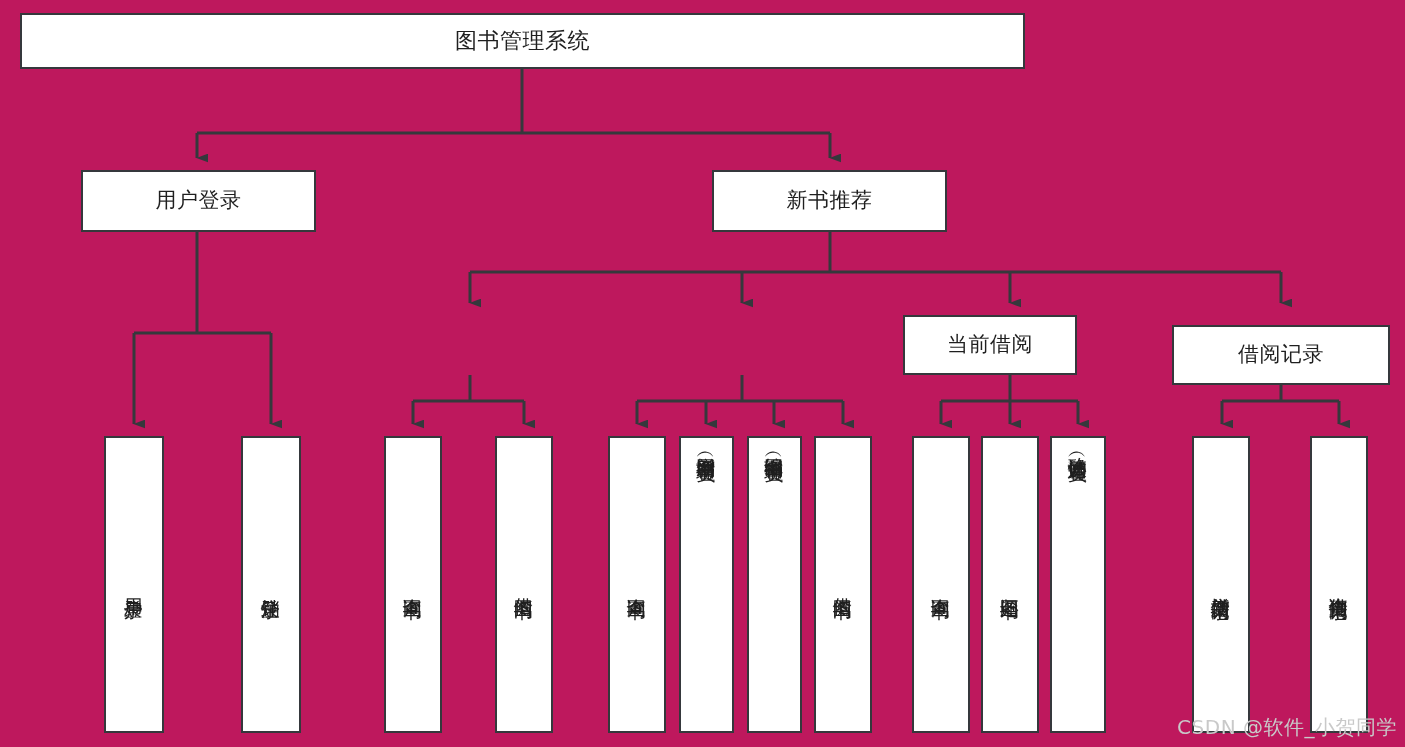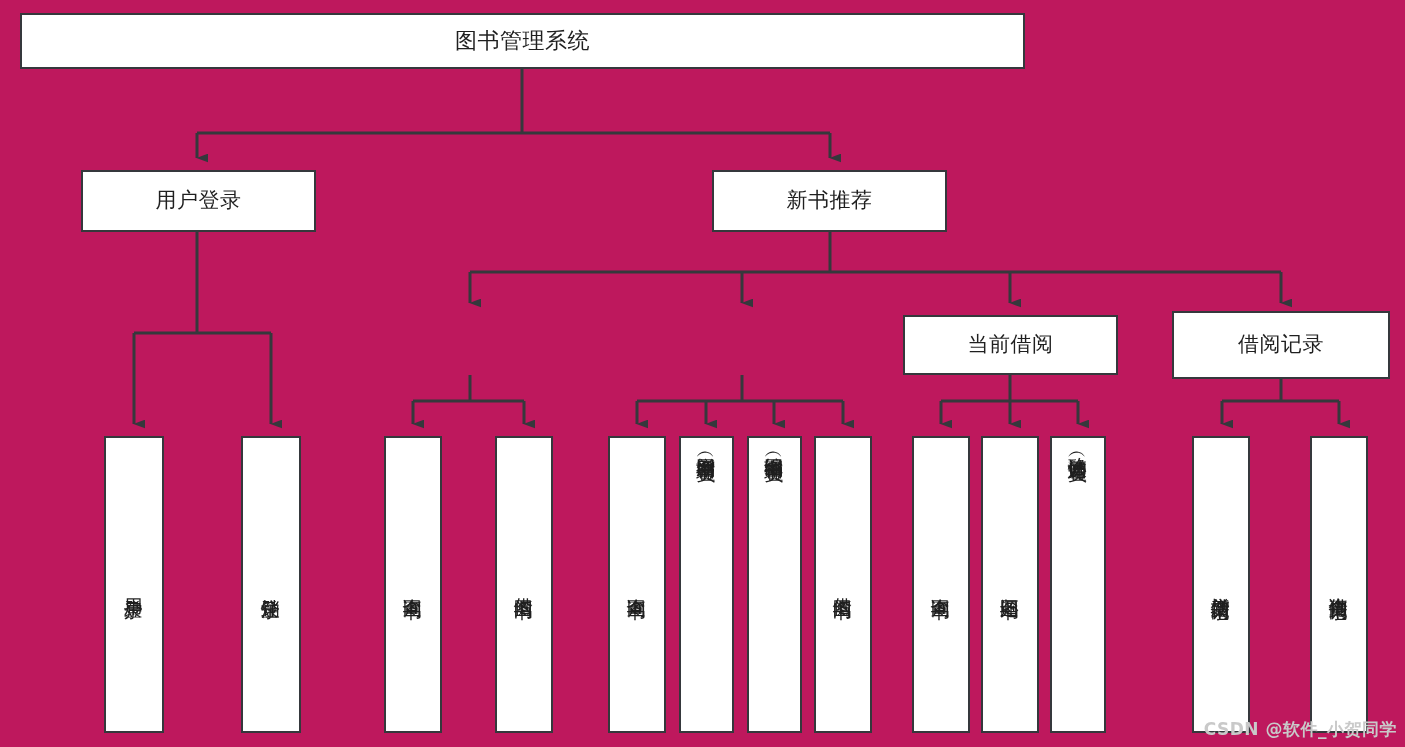--- a/index.html
+++ b/index.html
@@ -63,25 +63,24 @@
     align-items: center;
     padding-top: 0;
   }
   #root-title .node-label-h {
     font-size: 22px;
   }
   #watermark {
     position: absolute;
     right: 8px;
     bottom: 6px;
-    font-size: 17px;
+    font-size: 20px;
     color: #c9c9c9;
     white-space: nowrap;
     letter-spacing: 0.5px;
-    font-weight: bold;
   }
 </style>
 </head>
 <body>
 
 <div id="diagram-root">
 
   <svg id="tree-svg" viewBox="0 0 1405 747">
     <defs>
       <marker id="arrowhead" markerWidth="9" markerHeight="12" refX="4.5" refY="11.4" orient="auto" markerUnits="userSpaceOnUse">
@@ -140,25 +139,25 @@
   <div class="node-box horiz" style="left:81px; top:170px; width:235px; height:62px;">
     <span class="node-label-h">用户登录</span>
   </div>
 
   <div class="node-box horiz" style="left:712px; top:170px; width:235px; height:62px;">
     <span class="node-label-h">新书推荐</span>
   </div>
 
 
 
-  <div class="node-box horiz" style="left:903px; top:315px; width:215px; height:60px;">
+  <div class="node-box horiz" style="left:903px; top:315px; width:174px; height:60px;">
     <span class="node-label-h">当前借阅</span>
   </div>
 
-  <div class="node-box horiz" style="left:1172px; top:311px; width:218px; height:68px;">
+  <div class="node-box horiz" style="left:1172px; top:325px; width:218px; height:60px;">
     <span class="node-label-h">借阅记录</span>
   </div>
 
   <div class="node-box vert centered" style="left:104px; top:436px; width:60px; height:297px;">
     <span class="node-label-v">用户登录</span>
   </div>
 
   <div class="node-box vert centered" style="left:241px; top:436px; width:60px; height:297px;">
     <span class="node-label-v">注销登录</span>
   </div>

